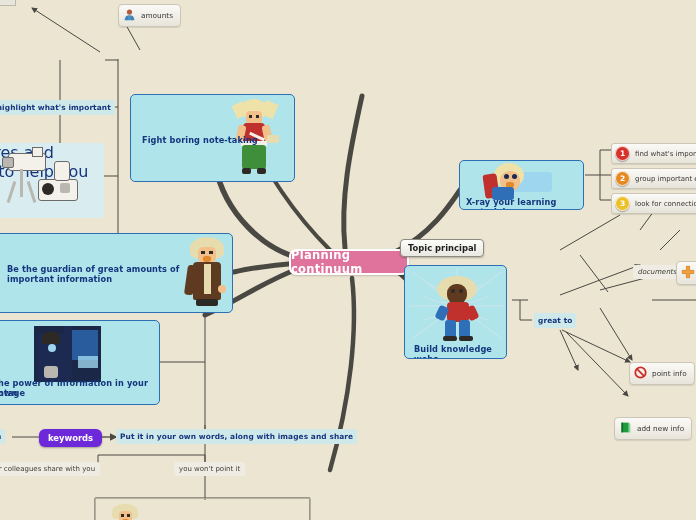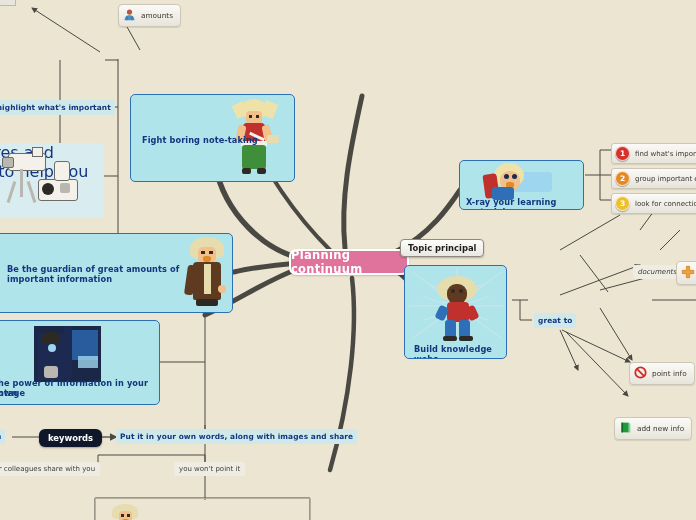--- a/index.html
+++ b/index.html
@@ -46,21 +46,21 @@
   .plainlabel.noborder{border:none;box-shadow:none;background:#efece3;}
 
   .tooltip{
     background:linear-gradient(#fdfdfb,#e9e7e0);
     border:1px solid #8d8a82;border-radius:4px;
     color:#1e1e1e;font-size:8.4px;font-weight:bold;padding:3px 7px;white-space:nowrap;
     box-shadow:0 1px 2px rgba(0,0,0,.25);
   }
 
   .darkchip{
-    background:#0f172a;color:#ffffff;border-radius:6px;
+    background:#6d28d9;color:#ffffff;border-radius:6px;
     font-size:8.4px;font-weight:bold;padding:4px 9px;white-space:nowrap;
     box-shadow:0 1px 2px rgba(0,0,0,.3);
   }
 
   .iconchip{
     background:linear-gradient(#fbfaf7,#e7e4da);
     border:1px solid #cbc6b7;border-radius:4px;
     display:flex;align-items:center;gap:5px;
     padding:3px 7px 3px 4px;white-space:nowrap;
     color:#3b3833;font-size:7.3px;

